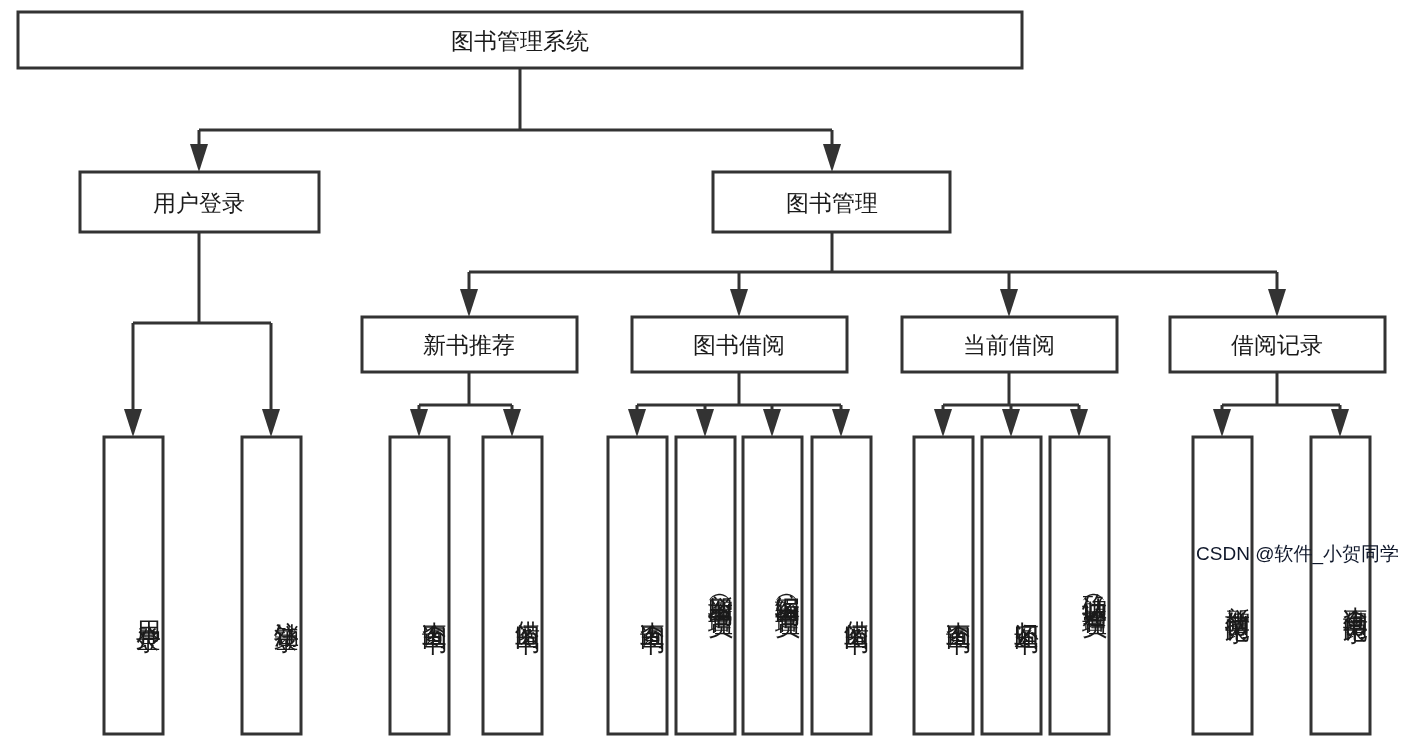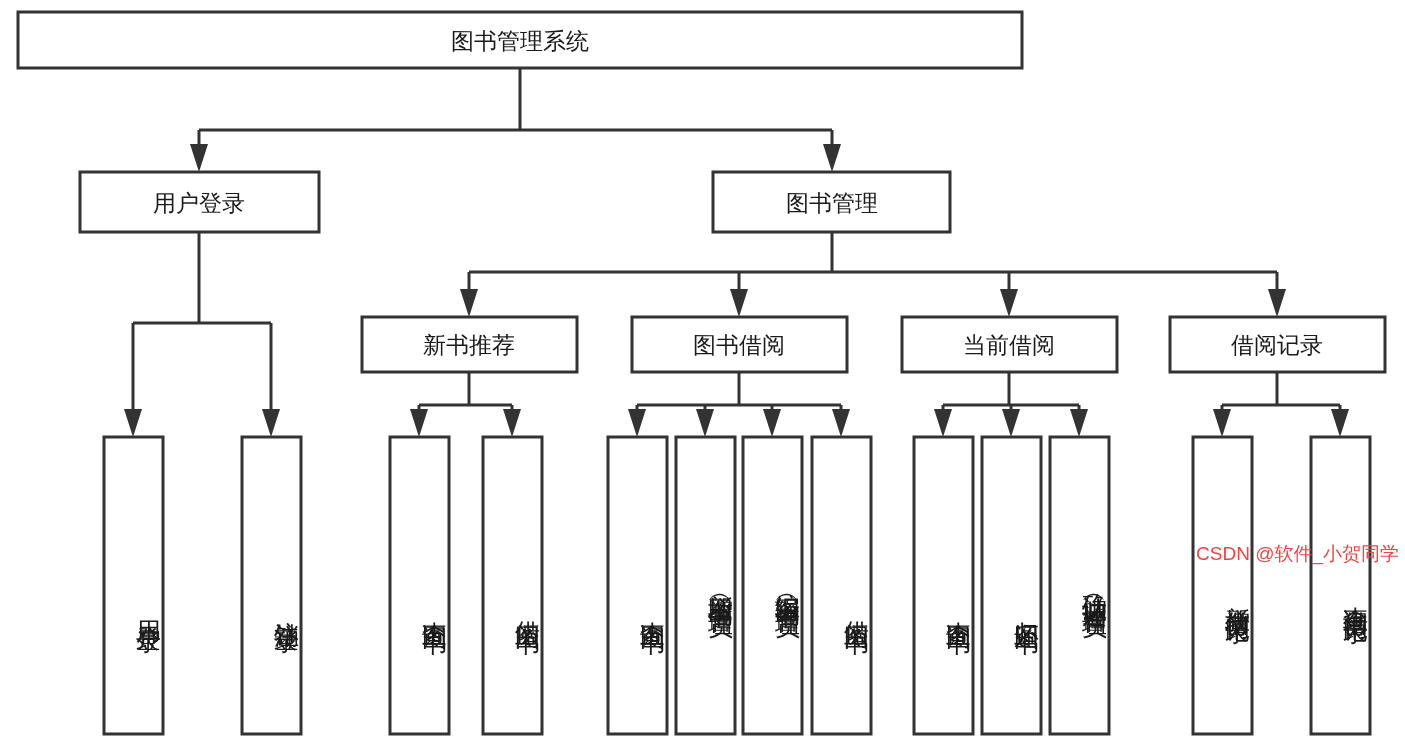--- a/index.html
+++ b/index.html
@@ -62,21 +62,21 @@
     align-items: flex-start;
     justify-content: center;
     pointer-events: none;
   }
   .watermark {
     position: absolute;
     right: 6px;
     bottom: 4px;
     font-family: "Liberation Sans", "DejaVu Sans", sans-serif;
     font-size: 19px;
-    color: #ef4444;
+    color: #0f172a;
     white-space: nowrap;
   }
 </style>
 </head>
 <body>
 
 <div id="diagram-root">
 
   <svg class="diagram-canvas" viewBox="0 0 1405 747">
 

